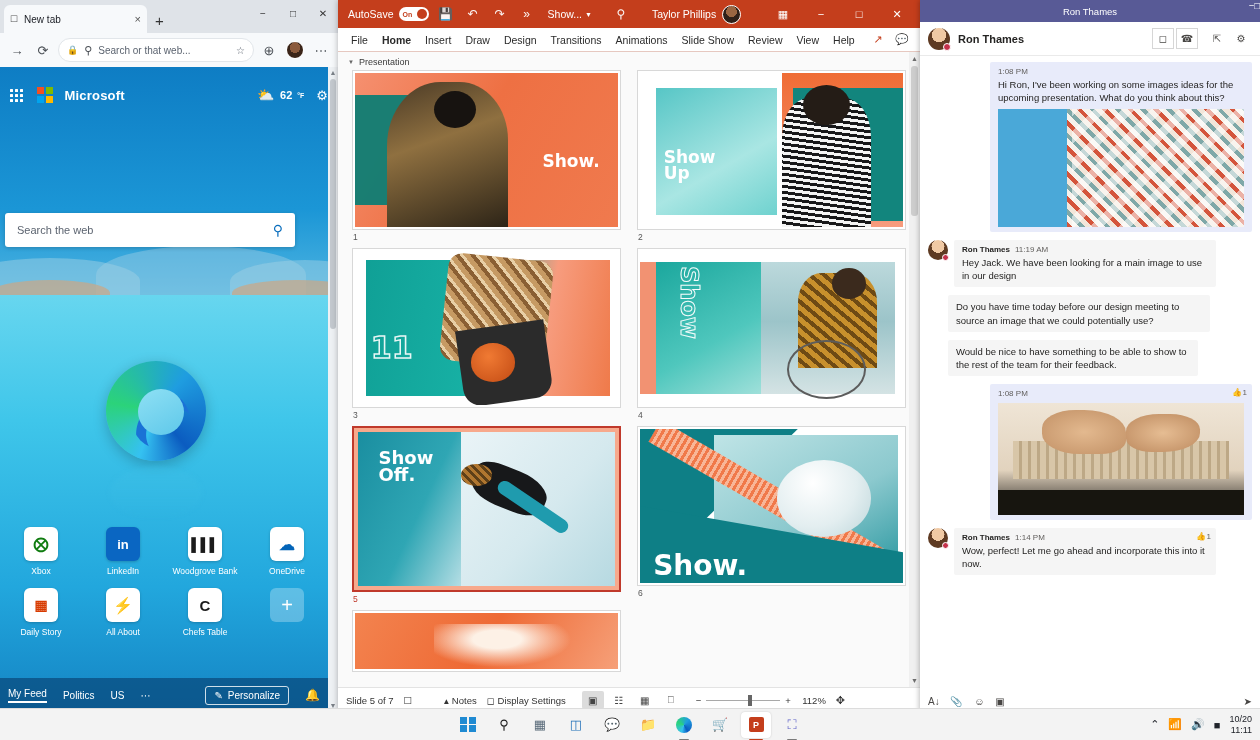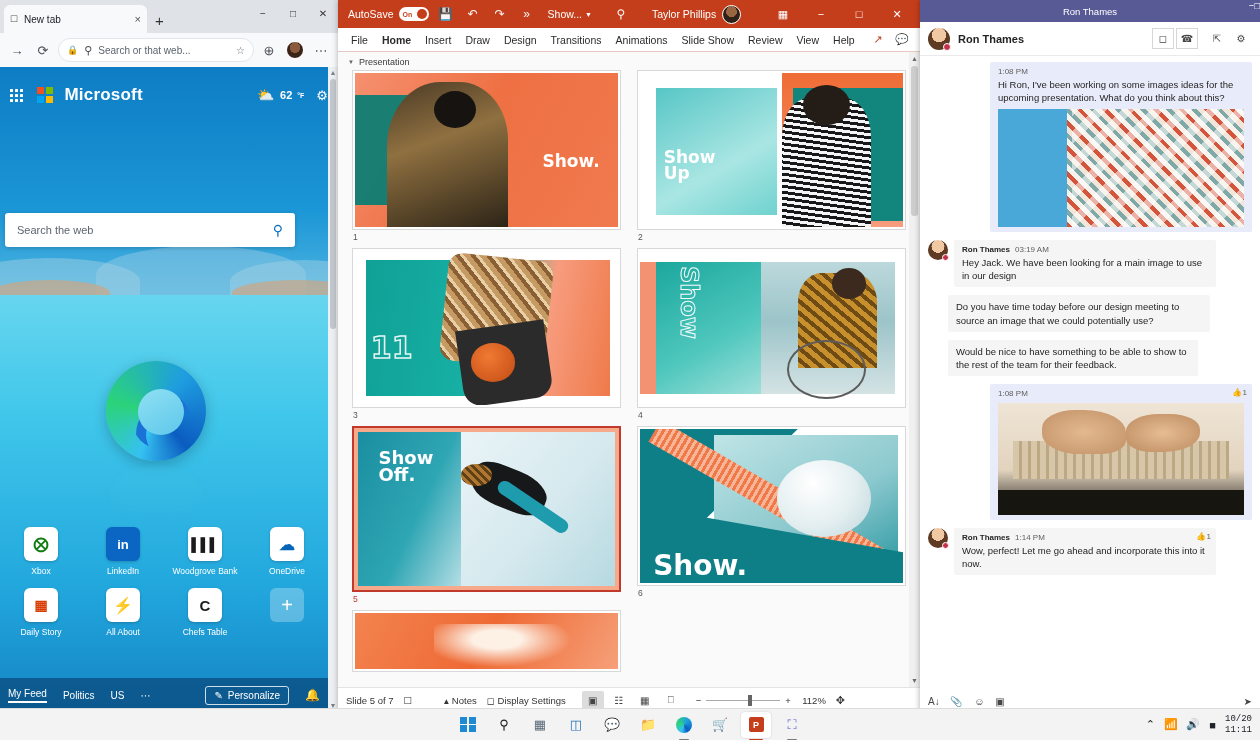--- a/index.html
+++ b/index.html
@@ -30,21 +30,21 @@
   }
   .tb-btn.active { background: #fff; box-shadow: 0 0 2px rgba(0,0,0,.18); }
   .tb-btn .dot {
     position: absolute; bottom: -3px; left: 50%; transform: translateX(-50%);
     width: 10px; height: 2px; border-radius: 1px; background: #7a7a7a;
   }
   .tb-right {
     position: absolute; right: 8px; display: flex; align-items: center;
     gap: 9px; font-size: 9px; color: #20232a;
   }
-  .tb-clock { line-height: 1.15; text-align: right; font-size: 9px; font-family: Liberation Mono, monospace; }
+  .tb-clock { line-height: 1.15; text-align: right; font-size: 9px; }
 
   
   .edge {
     position: absolute; left: 0; top: 0; width: 338px; height: 712px;
     background: #dfe3e8; overflow: hidden;
     box-shadow: 1px 0 4px rgba(0,0,0,.25);
   }
   .edge-tabstrip {
     height: 33px; background: #dfe3e8; display: flex; align-items: flex-end;
     padding-left: 4px; position: relative;
@@ -100,21 +100,21 @@
   }
   .ntp-top {
     position: absolute; top: 14px; left: 0; right: 0; height: 28px;
     display: flex; align-items: center; padding: 0 10px; color: #fff;
   }
   .waffle { display: grid; grid-template-columns: repeat(3,3px); gap: 2px; cursor: pointer; }
   .waffle i { width: 3px; height: 3px; background: #fff; border-radius: .5px; display: block; }
   .ms-logo { display: flex; align-items: center; gap: 5px; margin-left: 14px; }
   .ms-grid { display: grid; grid-template-columns: 7px 7px; grid-template-rows: 7px 7px; gap: 1.5px; }
   .ms-grid i { display: block; }
-  .ms-text { font-size: 17px; font-weight: bold; letter-spacing: .2px; padding-left: 7px; }
+  .ms-text { font-size: 13px; font-weight: bold; letter-spacing: .2px; padding-left: 7px; }
   .ntp-weather { margin-left: auto; display: flex; align-items: center; gap: 5px; font-size: 11px; font-weight: bold; }
   .ntp-gear { margin-left: 12px; font-size: 13px; cursor: pointer; }
   .ntp-search {
     position: absolute; top: 146px; left: 5px; width: 290px; height: 34px;
     background: #fff; border-radius: 3px; display: flex; align-items: center;
     padding: 0 12px; box-shadow: 0 1px 4px rgba(0,0,0,.2);
   }
   .ntp-search .ph { flex: 1; font-size: 11px; color: #5c6470; }
   .ntp-search .mag { color: #0a6ebd; font-size: 14px; }
   .edge-logo {
@@ -676,21 +676,21 @@
         </div>
       </div>
 
       <div class="msg-row">
         <div class="m-av">
             <span class="pres"></span>
           </div>
         <div class="bubble" style="width:262px;">
           <div class="b-meta">
             <span class="nm">Ron Thames</span>
-            <span>03:19 AM</span>
+            <span>11:19 AM</span>
           </div>
           <div class="b-text">Hey Jack. We have been looking for a main image to use in our design</div>
         </div>
       </div>
 
       <div class="msg-row">
         <div class="m-av spacer"></div>
         <div class="bubble" style="width:284px;margin-left:-6px;">
           <div class="b-text">Do you have time today before our design meeting to source an image that we could potentially use?</div>
         </div>

